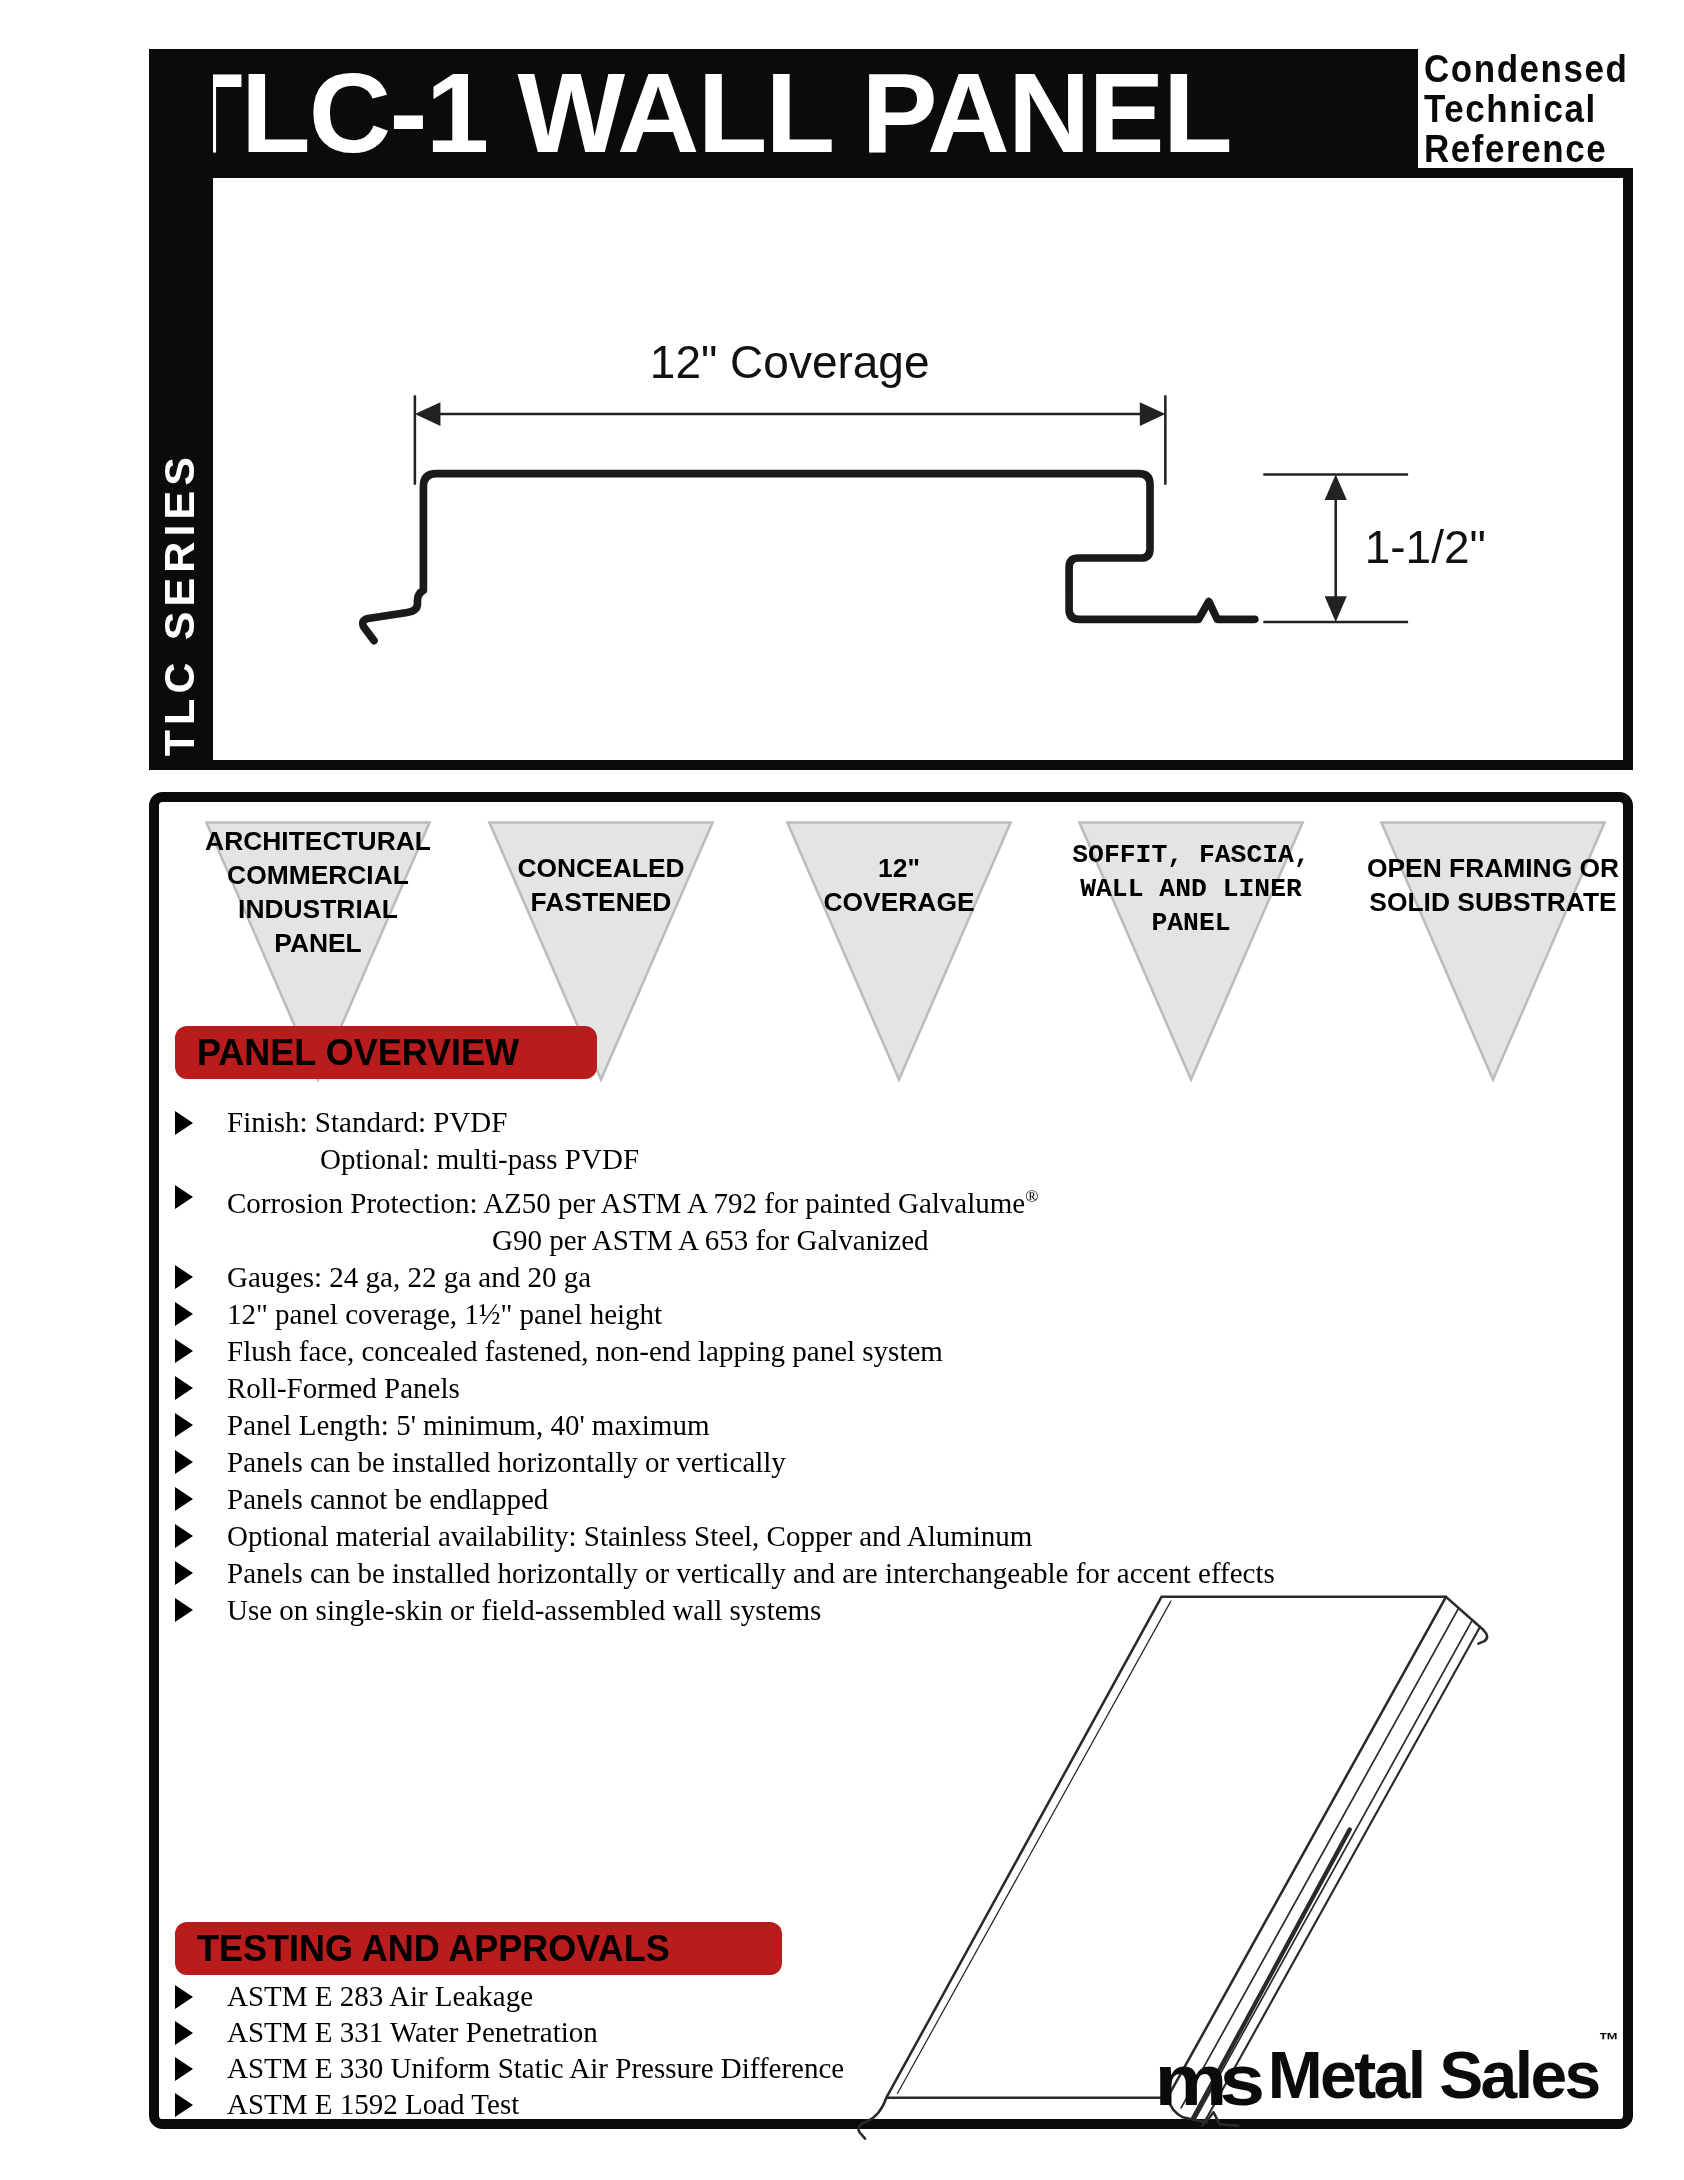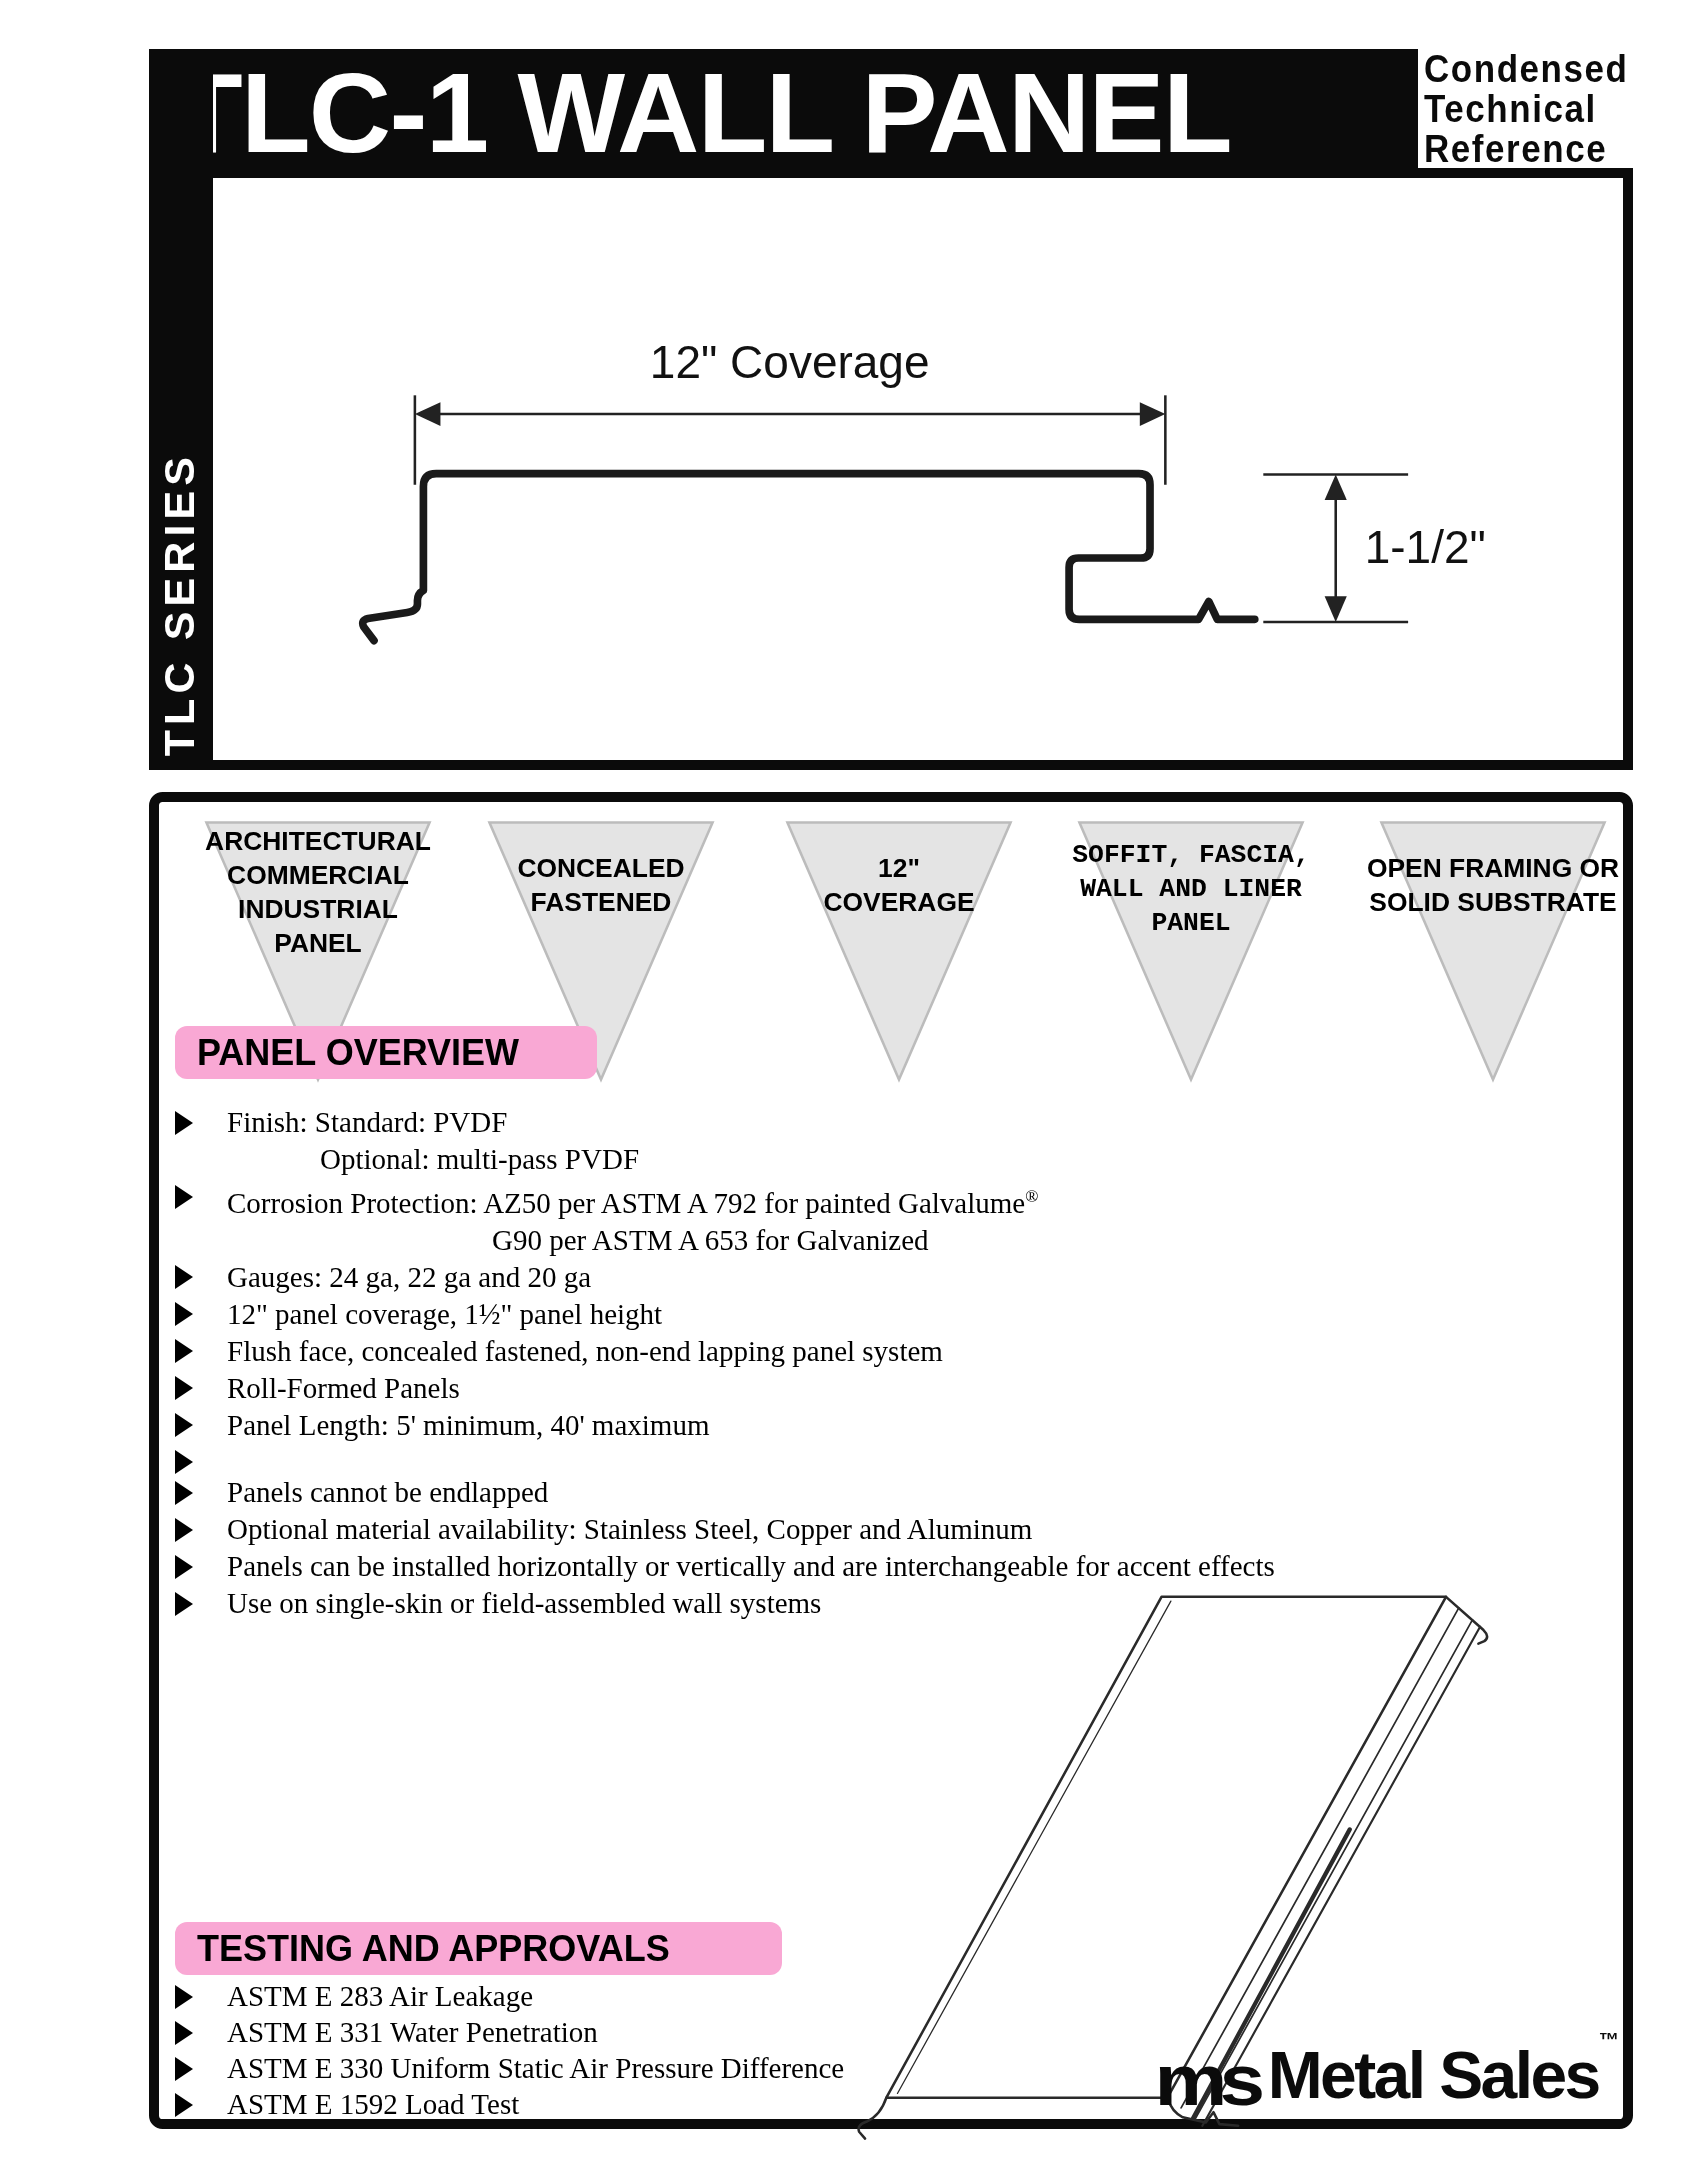--- a/index.html
+++ b/index.html
@@ -27,21 +27,21 @@
   .main-box{left:149px;top:792px;width:1484px;height:1337px;box-sizing:border-box;
             border:10.2px solid #0b0b0b;border-radius:13.6px;background:#fff;}
   .badge{position:absolute;top:819px;width:230px;height:264px;}
   .badge svg{position:absolute;left:0;top:0;}
   .badge-text{position:absolute;left:-39px;width:308px;text-align:center;
               font-weight:700;font-size:26.4px;line-height:34px;color:#000;}
   .badge-text div{white-space:nowrap;}
   .b1{left:177px;margin-left:26px;} .b2{left:486px;} .b3{left:784px;} .b4{left:1076px;font-family:Liberation Mono, monospace;} .b5{left:1378px;}
   .t1{top:5.1px;} .t2{top:32px;} .t3{top:32px;} .t4{top:19px;} .t5{top:32px;}
 
-  .section-bar{position:absolute;background:#f9a8d4;border-radius:12px;height:53px;
+  .section-bar{position:absolute;background:#b91c1c;border-radius:12px;height:53px;
                font-weight:700;font-size:36px;line-height:53px;padding-left:22px;box-sizing:border-box;color:#000;}
   .overview-bar{left:175px;top:1026px;width:422px;}
   .testing-bar{left:175px;top:1922px;width:607px;}
 
   .bullets{position:absolute;left:175px;width:1431px;
            font-family:"Liberation Serif",serif;font-size:29px;line-height:37px;color:#000;}
   .overview-list{top:1104px;}
   .testing-list{top:1978px;line-height:36px;}
   .row{display:flex;}
   .row .txt{white-space:nowrap;}
@@ -191,20 +191,21 @@
     <div class="row">
         <span class="tri"></span>
         <span class="txt">Roll-Formed Panels</span>
       </div>
     <div class="row">
         <span class="tri"></span>
         <span class="txt">Panel Length: 5' minimum, 40' maximum</span>
       </div>
     <div class="row">
         <span class="tri"></span>
+        <span class="txt">Panels can be installed horizontally or vertically</span>
       </div>
     <div class="row">
         <span class="tri"></span>
         <span class="txt">Panels cannot be endlapped</span>
       </div>
     <div class="row">
         <span class="tri"></span>
         <span class="txt">Optional material availability: Stainless Steel, Copper and Aluminum</span>
       </div>
     <div class="row">

